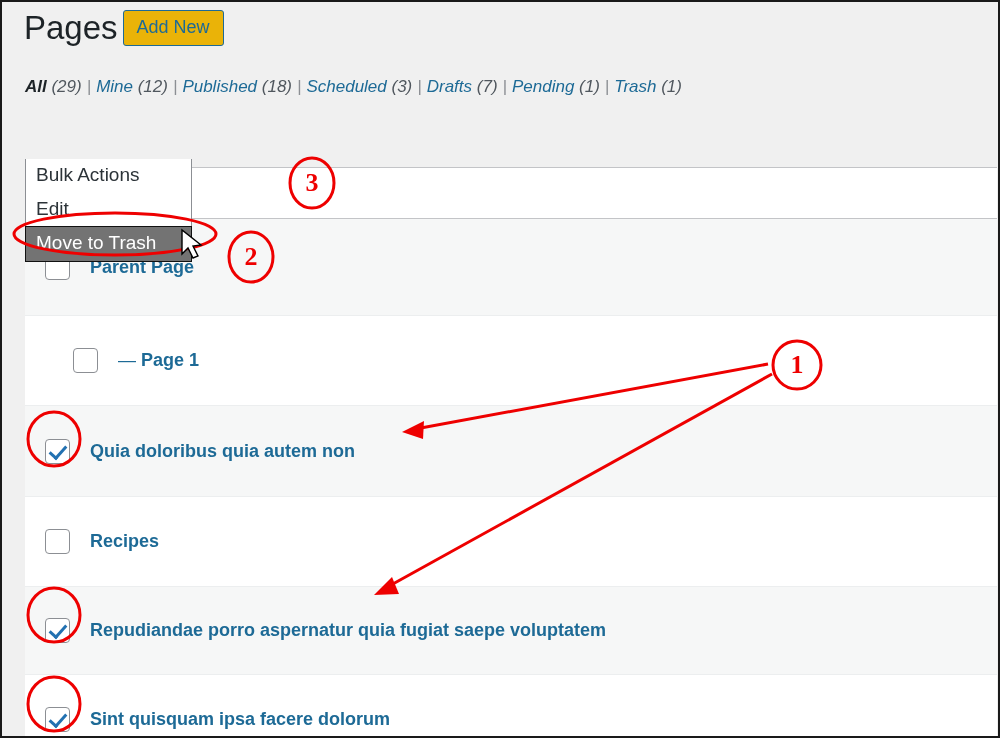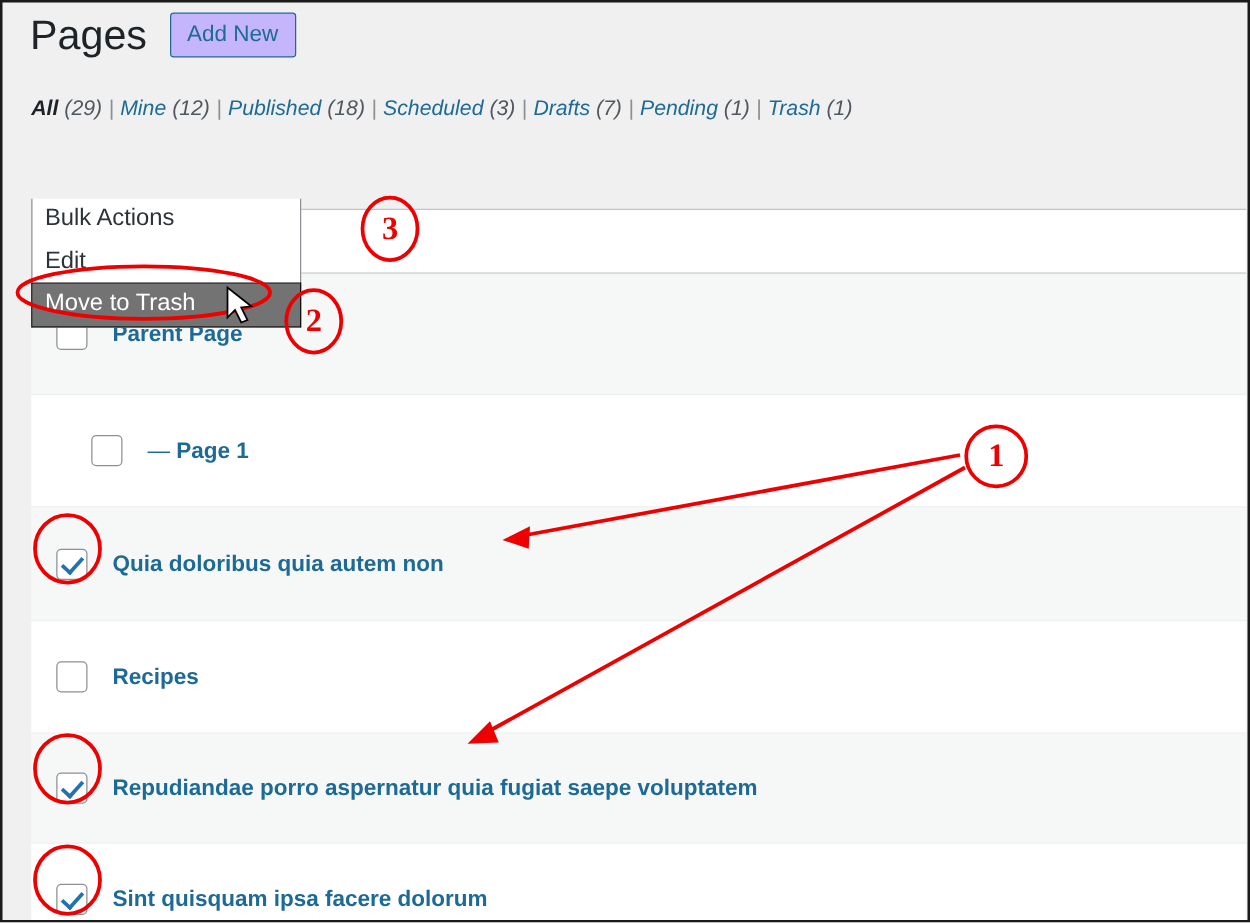--- a/index.html
+++ b/index.html
@@ -17,35 +17,35 @@
     box-sizing: border-box;
     border: 2px solid #1a1a1a;
   }
   
   .page-header {
     position: absolute;
     left: 22px;
     top: 8px;
     display: flex;
     align-items: center;
-    gap: 18px;
+    gap: 5px;
   }
   .page-title {
     font-size: 33px;
     font-weight: 400;
     color: #1d2327;
     line-height: 1.1;
     letter-spacing: 0px;
   }
   .add-new-btn {
     display: inline-block;
     padding: 5px 13px 6px 13px;
     font-size: 18px;
     color: #1d6a96;
-    background: #c4b5fd;
+    background: #eab308;
     border: 1.6px solid #1d6a96;
     border-radius: 3px;
     line-height: 1.25;
     cursor: pointer;
   }
 
   
   .filter-links {
     position: absolute;
     left: 23px;
@@ -138,21 +138,21 @@
     cursor: pointer;
   }
   #apply-btn { left: 216px; top: 115px; width: 84px; height: 42px; }
   #filter-btn { left: 516px; top: 115px; width: 75px; height: 42px; }
 
   
   .dropdown-list {
     position: absolute;
     left: 23px;
     top: 157px;
-    width: 216px;
+    width: 167px;
     background: #ffffff;
     border: 1px solid #8c8f94;
     border-top: none;
     z-index: 40;
     box-sizing: border-box;
   }
   .dd-option {
     font-size: 19px;
     color: #2c3338;
     padding: 3px 10px 4px 10px;

